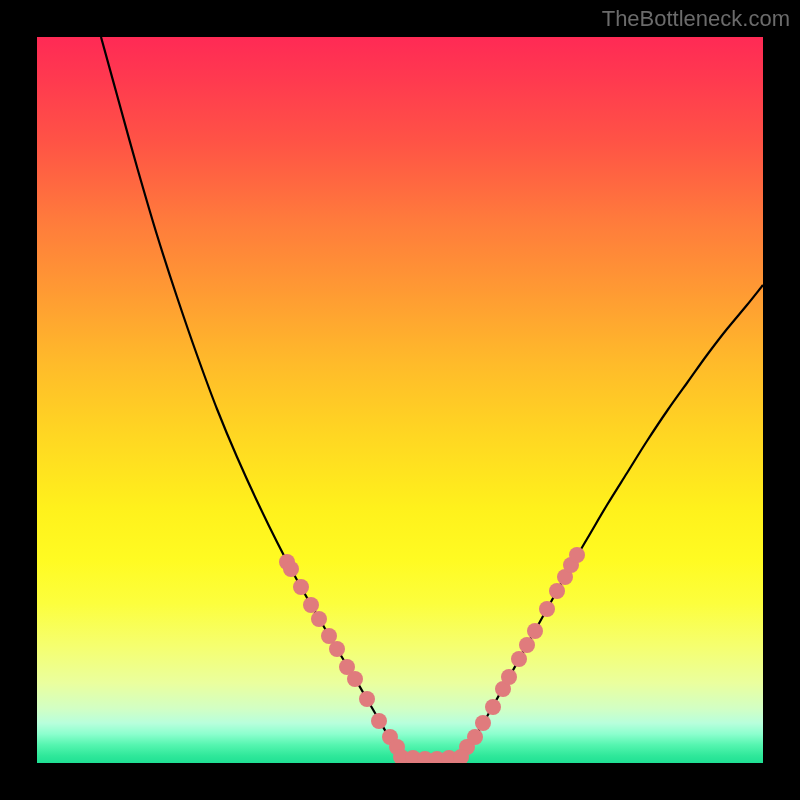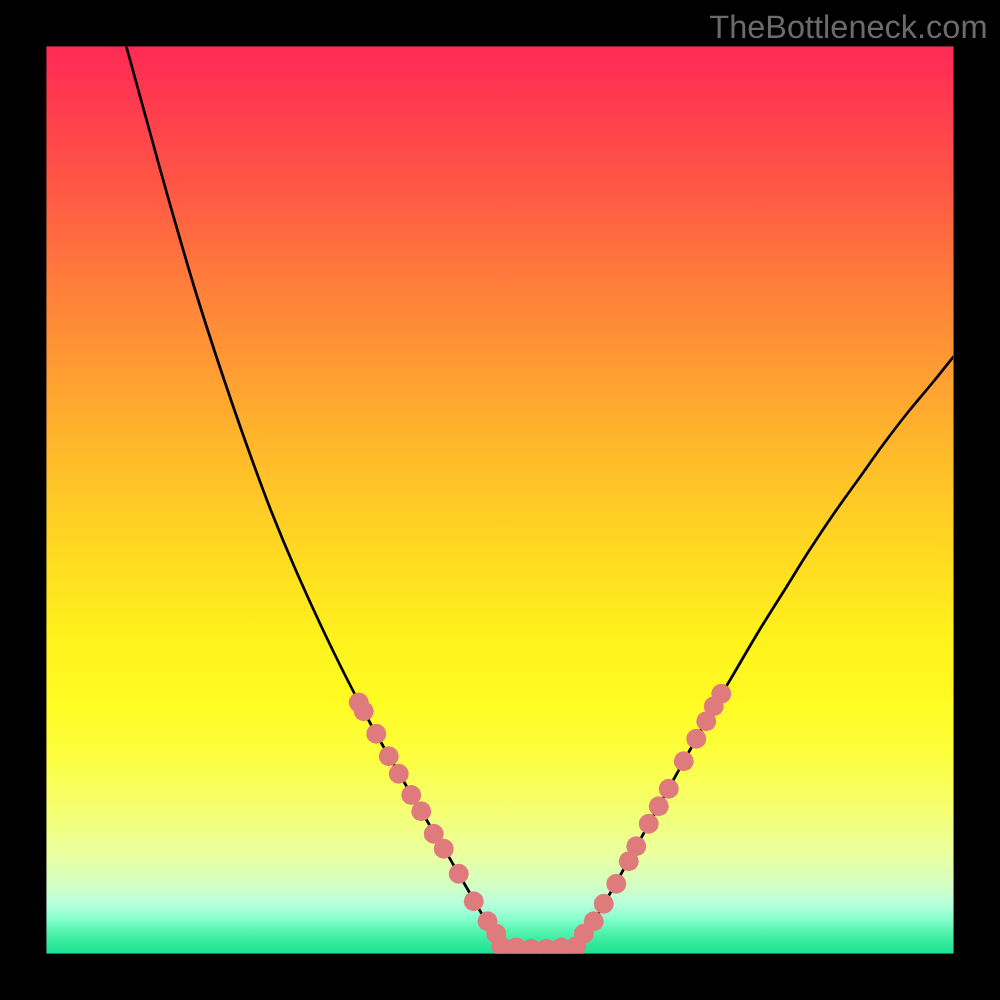--- a/index.html
+++ b/index.html
@@ -9,21 +9,21 @@
     height: 800px;
     background: #000;
     position: relative;
     font-family: Arial, sans-serif;
   }
   .watermark {
     position: absolute;
     top: 6px;
     right: 10px;
     color: #6b6b6b;
-    font-size: 26px;
+    font-size: 22px;
     font-weight: 500;
     z-index: 10;
   }
   .plot-area {
     position: absolute;
     left: 37px;
     top: 37px;
     width: 726px;
     height: 726px;
     overflow: hidden;

